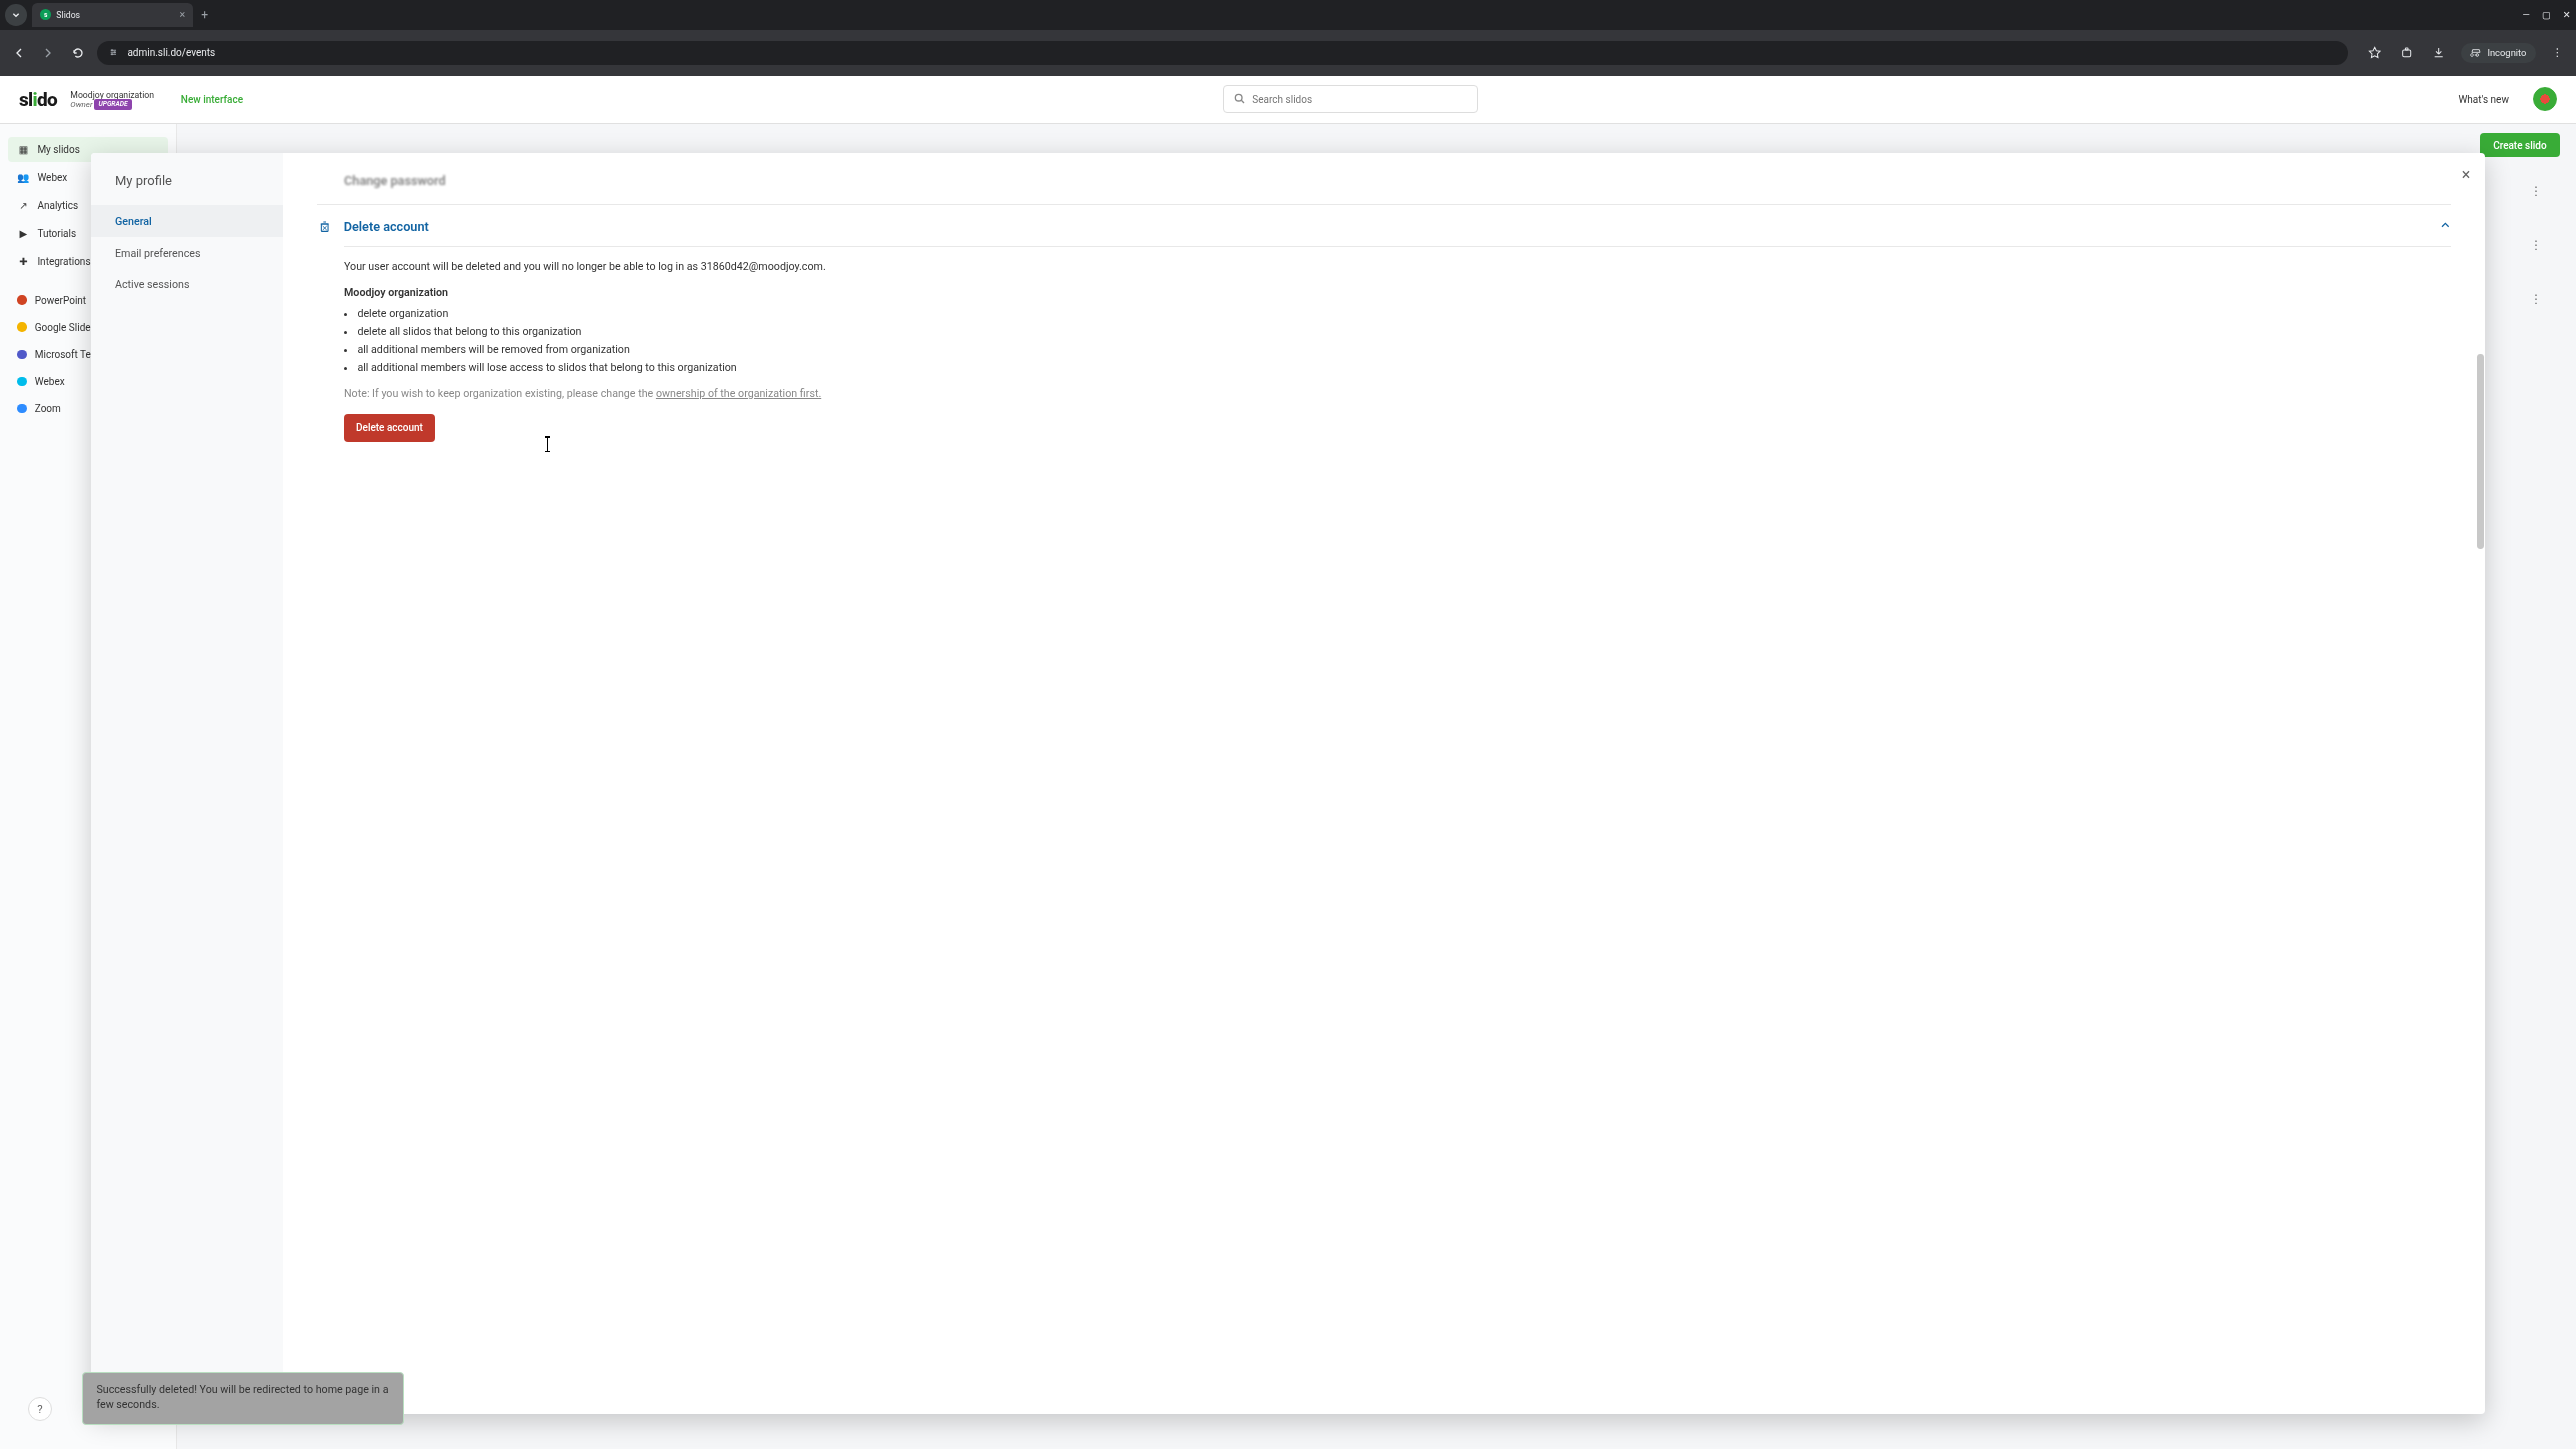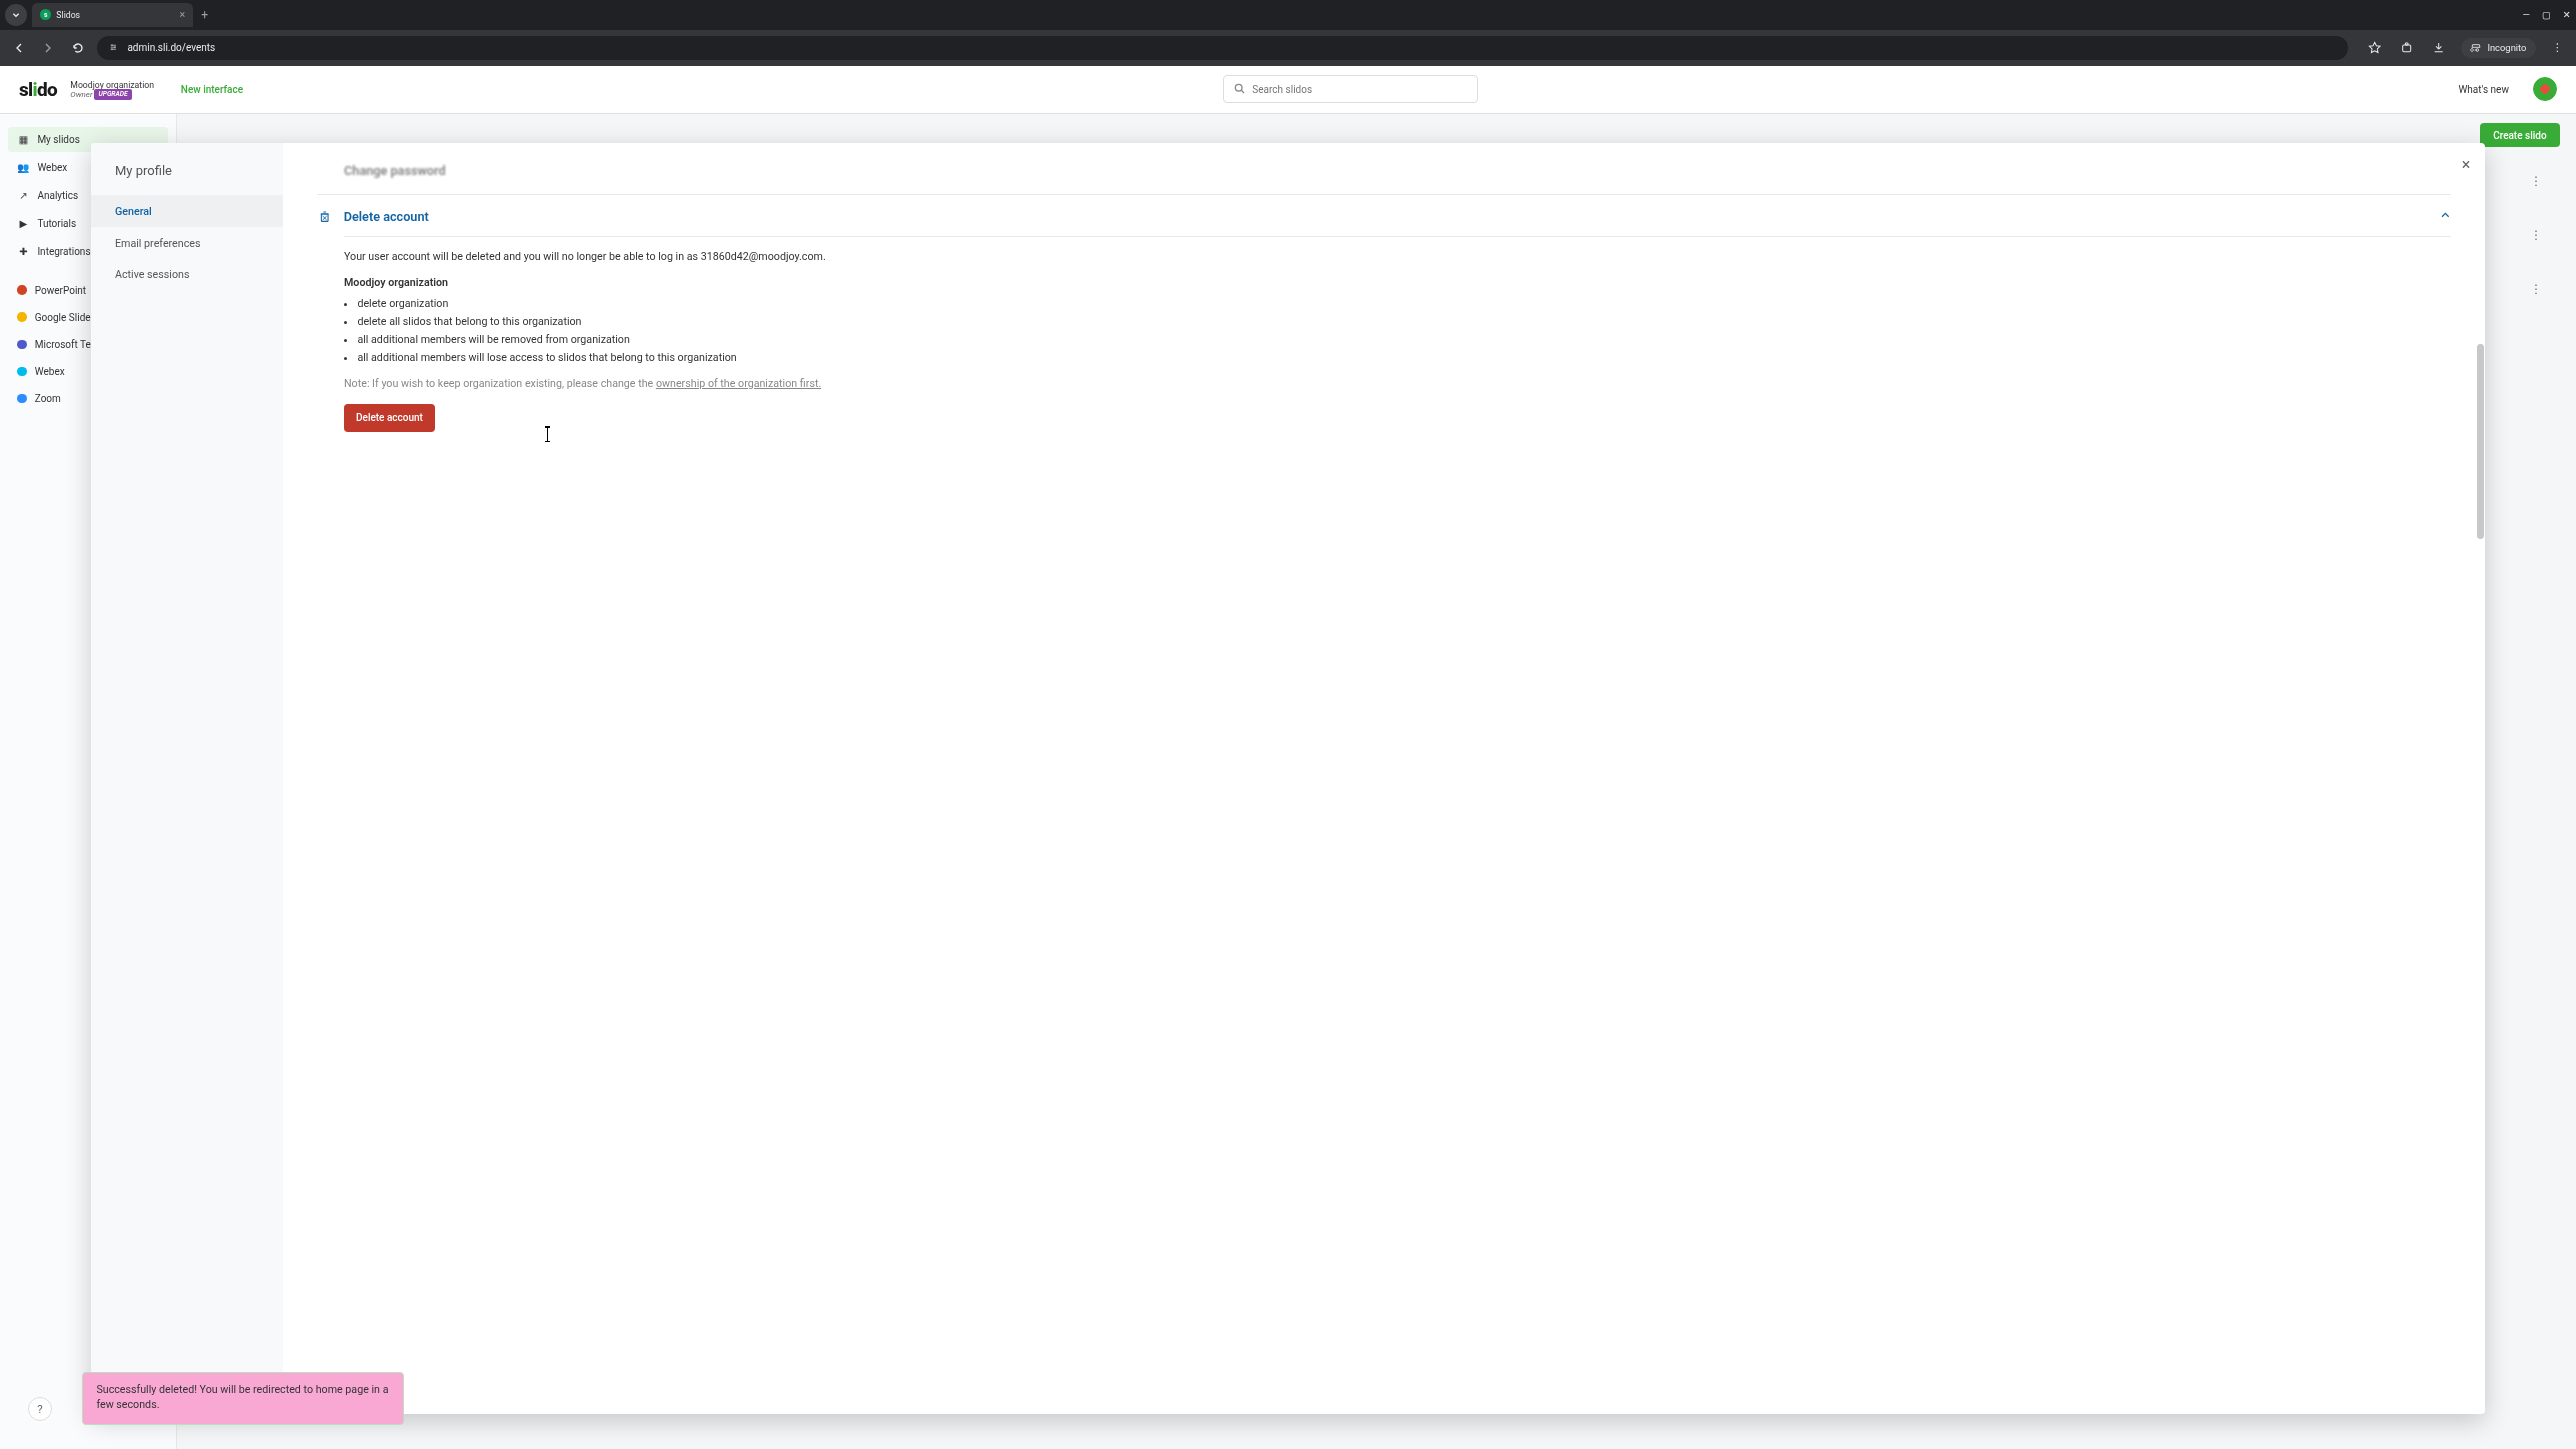--- a/index.html
+++ b/index.html
@@ -10,21 +10,21 @@
 .tab-bar { height: 29.5px; background: #202124; display: flex; align-items: center; padding: 0 5.4px; }
 .tab-dropdown { width: 21.5px; height: 21.5px; border-radius: 50%; background: #3c4043; display: flex; align-items: center; justify-content: center; margin-right: 5.4px; }
 .tab { background: #35363a; height: 24px; border-radius: 5.4px 5.4px 0 0; display: flex; align-items: center; padding: 0 8px; gap: 5.4px; min-width: 161px; }
 .tab-favicon { width: 10.7px; height: 10.7px; background: #0c9d58; border-radius: 50%; display: flex; align-items: center; justify-content: center; color: white; font-size: 6.7px; font-weight: bold; }
 .tab-title { color: #e8eaed; font-size: 8.7px; flex: 1; }
 .tab-close { color: #9aa0a6; font-size: 10.7px; }
 .tab-new { color: #9aa0a6; font-size: 12px; margin-left: 8px; }
 .win-controls { margin-left: auto; display: flex; gap: 12px; color: #e8eaed; }
 .win-controls span { font-size: 9.4px; cursor: pointer; }
 
-.addr-bar { height: 36px; background: #35363a; display: flex; align-items: center; padding: 0 8px; gap: 8px; }
+.addr-bar { height: 46px; background: #35363a; display: flex; align-items: center; padding: 0 8px; gap: 8px; }
 .nav-btn { width: 21.5px; height: 21.5px; display: flex; align-items: center; justify-content: center; color: #9aa0a6; }
 .nav-btn.enabled { color: #e8eaed; }
 .addr-input { flex: 1; height: 24px; background: #202124; border-radius: 12px; display: flex; align-items: center; padding: 0 9.4px; gap: 6.7px; color: #e8eaed; }
 .site-icon { width: 14.8px; height: 14.8px; display: flex; align-items: center; justify-content: center; color: #9aa0a6; font-size: 9.4px; }
 .url-text { font-size: 10px; }
 .addr-right { display: flex; align-items: center; gap: 10.7px; margin-left: 8px; }
 .icon-btn { width: 21.5px; height: 21.5px; display: flex; align-items: center; justify-content: center; color: #e8eaed; }
 .incognito { background: #3c4043; border-radius: 12px; padding: 4px 9.4px; display: flex; align-items: center; gap: 5.4px; color: #e8eaed; font-size: 9.4px; }
 
 
@@ -77,21 +77,21 @@
 .section-body ul { margin: 4px 0 0 13.4px; }
 .section-body ul li { margin: 1.3px 0; }
 .org-heading { font-weight: 600; margin-top: 9.4px; }
 .note { color: #888; margin-top: 9.4px; }
 .note a { color: #888; text-decoration: underline; }
 .delete-btn { background: #c0392b; color: white; border-radius: 4px; padding: 6px 12px; font-size: 10px; margin-top: 12px; display: inline-block; font-weight: 500; }
 
 .scrollbar-track { position: absolute; right: 1.3px; top: 201px; width: 6.7px; height: 195px; background: #c8c8c8; border-radius: 3.4px; }
 
 
-.toast { position: absolute; left: 82px; bottom: 24px; background: #f9a8d4; border: 0.7px solid #b8dfc0; border-radius: 4px; padding: 10.7px 13.4px; max-width: 322px; font-size: 10.7px; color: #333; line-height: 1.4; z-index: 100; }
+.toast { position: absolute; left: 82px; bottom: 24px; background: #a3a3a3; border: 0.7px solid #b8dfc0; border-radius: 4px; padding: 10.7px 13.4px; max-width: 322px; font-size: 10.7px; color: #333; line-height: 1.4; z-index: 100; }
 
 .help-btn { position: absolute; left: 28px; bottom: 28px; width: 24px; height: 24px; border-radius: 50%; background: white; border: 0.7px solid #ddd; display: flex; align-items: center; justify-content: center; color: #666; font-size: 11.4px; }
 
 
 .text-cursor { position: absolute; width: 1.3px; height: 13.4px; background: #000; left: 547px; top: 362px; }
 .text-cursor::before, .text-cursor::after { content: ''; position: absolute; width: 5.4px; height: 1.3px; background: #000; left: -2px; }
 .text-cursor::before { top: -1.3px; }
 .text-cursor::after { bottom: -1.3px; }
 </style>
 </head>

